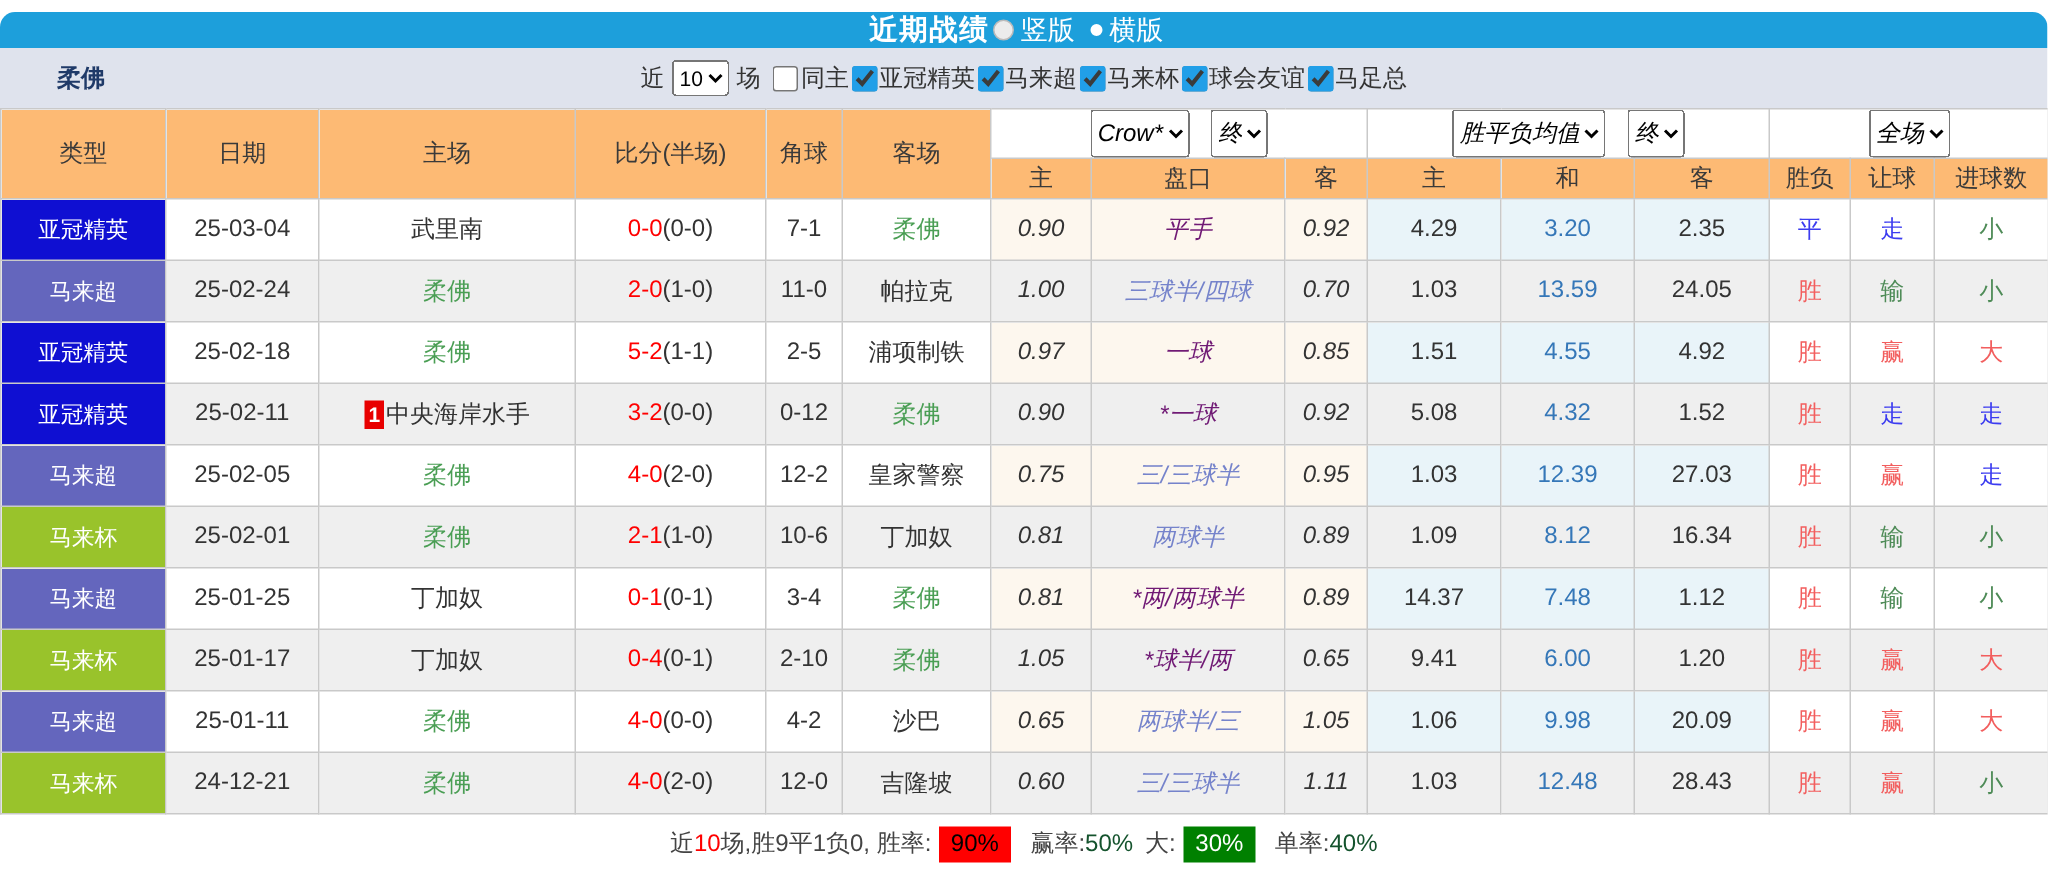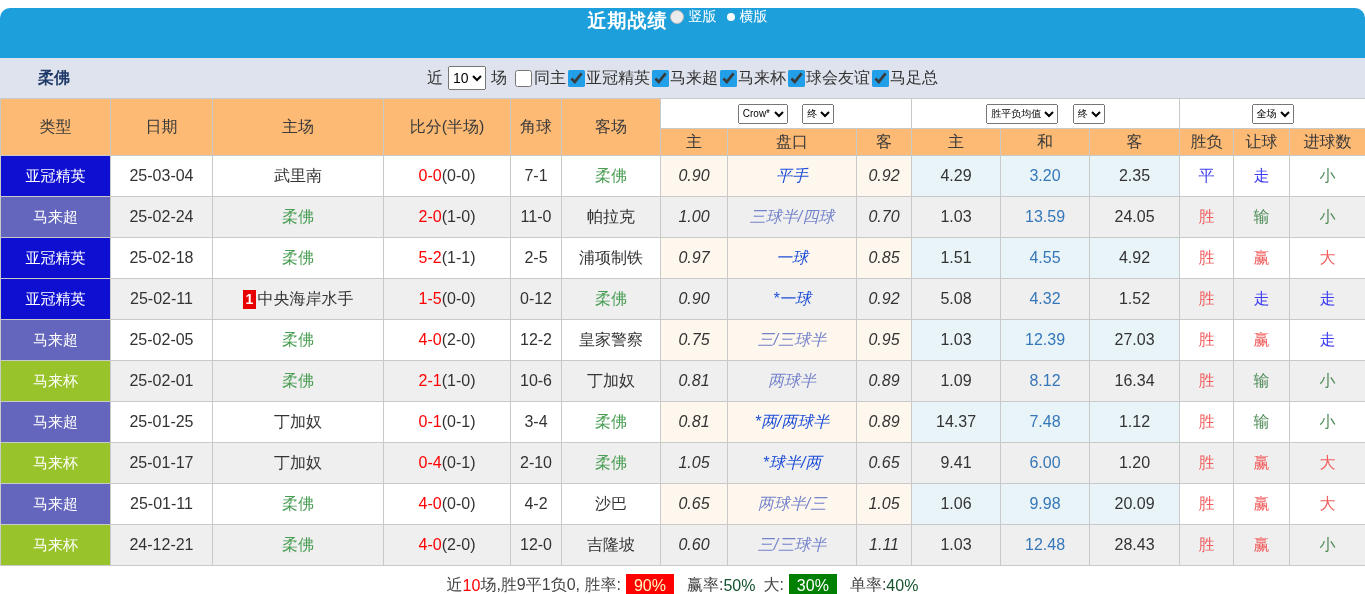--- a/index.html
+++ b/index.html
@@ -5,34 +5,34 @@
   * { box-sizing: border-box; }
   html,body { margin:0; padding:0; background:#fff; }
   body {
     width:1365px; height:594px;
     font-family:"Liberation Sans","DejaVu Sans",sans-serif;
     padding-top:8px;
   }
 
   
   .title-bar {
-    height:50px; background:#1d9fdb; border-radius:10px 10px 0 0;
-    display:flex; align-items:flex-start; justify-content:center; color:#fff;
+    height:24px; background:#1d9fdb; border-radius:10px 10px 0 0;
+    display:flex; align-items:center; justify-content:center; color:#fff;
   }
   .title-bar .title { font-size:19px; font-weight:bold; letter-spacing:1px; }
   .radio-group { display:flex; align-items:center; margin-left:2px; }
   .radio-disc {
     width:14px; height:14px; border-radius:50%;
     background:#ececec; border:1px solid #bbb; display:inline-block;
   }
   .radio-ring {
     width:8px; height:8px; border-radius:50%; background:#1b8ecb;
     border:4px solid #fff; display:inline-block;
   }
-  .radio-label { font-size:14px; margin:0 10px 0 5px; }
+  .radio-label { font-size:18px; margin:0 10px 0 5px; }
 
   
   .filter-bar {
     height:40px; background:#dfe3ed; position:relative;
     display:flex; align-items:center; justify-content:center;
     font-size:16px; color:#333;
   }
   .team-name { position:absolute; left:38px; color:#1f3a68; font-weight:bold; font-size:16px; }
   .filters { display:flex; align-items:center; }
   .filters select { font-size:14px; height:24px; margin:0 5px; }
@@ -45,49 +45,49 @@
   
   table { border-collapse:collapse; table-layout:fixed; width:1365px; }
   th, td {
     border:1px solid #c9c9c9; text-align:center; overflow:hidden;
     white-space:nowrap; padding:0;
   }
   thead th { background:#fdba74; font-weight:normal; color:#3a3a3a; font-size:16px; }
   thead tr.hdr-top th { height:30px; }
   thead tr.hdr-sub th { height:27px; }
   thead th.hdr-drop { background:#fff; }
-  .hdr-drop select { font-size:10px; height:20px; margin:0 5px; }
+  .hdr-drop select { font-size:16px; height:32px; margin:0 5px;font-style:italic; }
 
   tbody td { height:41px; font-size:16px; color:#333; background:#fff; }
   tbody tr:nth-child(even) td { background:#efefef; }
   tbody td.c-type { color:#fff; font-size:15px; }
   tbody td.c-odds, tbody td.c-handicap { background:#fdf7ee;font-style:italic; }
   tbody td.c-avg { background:#e9f4f9; }
   .self { color:#4a9e54; }
   .score-red { color:#ff0000; }
   .avg-mid { color:#3577b8; }
   .t-red { color:#f25e5e; }
   .t-blue { color:#3c3cf0; }
   .t-green { color:#4e8b57; }
-  .hred { color:#1d4ed8; }
+  .hred { color:#701a75; }
   .hblue { color:#7583cb; }
   .badge {
     display:inline-block; background:#e80000; color:#fff; font-weight:bold;
     padding:0 3px; margin-right:1px; font-size:14px; line-height:19px;
   }
 
   
   .summary {
     height:39px; display:flex; align-items:center; justify-content:center;
     font-size:16px; color:#444;
   }
   .summary .lbl { margin-left:8px; }
   .v-red { color:#ff0000; }
   .v-blue { color:#14532d; }
-  .box-red { background:#ff0000; color:#fef9c3; padding:3px 8px; margin:4px 5px; }
+  .box-red { background:#ff0000; color:#000000; padding:3px 8px; margin:4px 5px; }
   .box-green { background:#008000; color:#fff; padding:3px 8px; margin:0 5px; }
 </style>
 </head>
 <body>
 
 <div class="title-bar">
   <span class="title">近期战绩</span>
   <span class="radio-group">
     <span class="radio-disc"></span>
     <span class="radio-label">竖版</span>
@@ -220,21 +220,21 @@
         <td class="c-avg avg-mid">4.55</td>
         <td class="c-avg">4.92</td>
         <td class="t-red">胜</td>
         <td class="t-red">赢</td>
         <td class="t-red">大</td>
       </tr>
       <tr>
         <td class="c-type" style="background: rgb(15, 15, 210);">亚冠精英</td>
         <td class="c-date">25-02-11</td>
         <td class=""><span class="badge">1</span>中央海岸水手</td>
-        <td class=""><span class="score-red">1-5</span><span>(0-0)</span></td>
+        <td class=""><span class="score-red">3-2</span><span>(0-0)</span></td>
         <td class="">0-12</td>
         <td class="self">柔佛</td>
         <td class="c-odds">0.90</td>
         <td class="c-handicap hred">*一球</td>
         <td class="c-odds">0.92</td>
         <td class="c-avg">5.08</td>
         <td class="c-avg avg-mid">4.32</td>
         <td class="c-avg">1.52</td>
         <td class="t-red">胜</td>
         <td class="t-blue">走</td>

